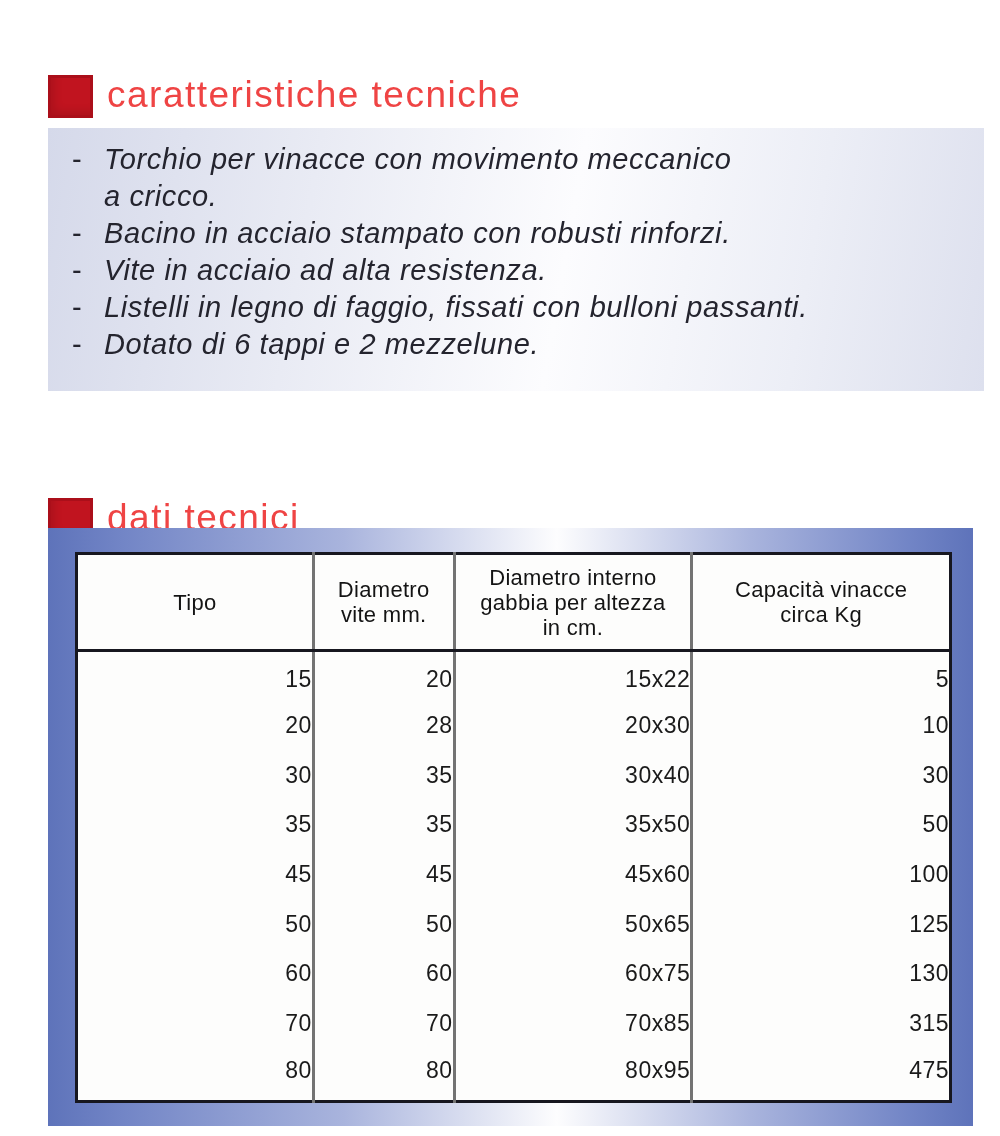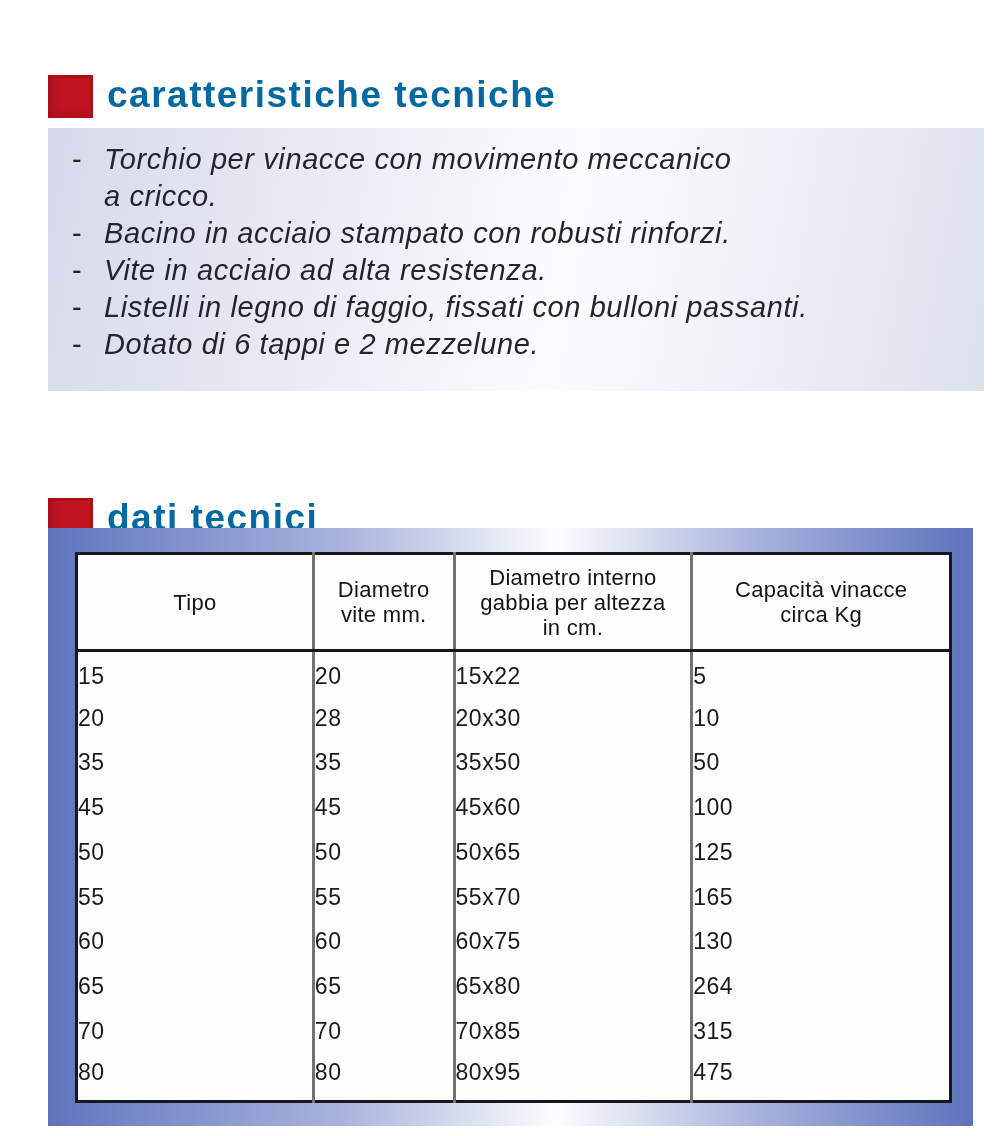--- a/index.html
+++ b/index.html
@@ -17,22 +17,22 @@
   .heading.h1 { top: 74px; }
   .heading.h2 { top: 497px; }
   .bullet {
     width: 45px; height: 43px;
     background: #c1141f;
     box-shadow: inset 0 0 0 3px #ab0f1a, inset 6px -6px 10px rgba(0,0,0,0.12);
     flex: 0 0 auto;
   }
   .heading-title {
     font-size: 37px;
-    font-weight: bold;
-    color: #0369a1;
+    font-weight: normal;
+    color: #ef4444;
     letter-spacing: 1.5px;
     white-space: nowrap;
     padding-bottom: 2px;
   }
 
   
   .panel {
     position: absolute;
     left: 48px; top: 128px;
     width: 936px; height: 263px;
@@ -73,21 +73,21 @@
     vertical-align: middle;
     border-bottom: 3px solid #17171f;
     height: 97px;
     padding: 4px 16px;
     letter-spacing: 0.3px;
   }
   table.data th + th, table.data td + td { border-left: 3px solid #737373; }
   table.data td {
     font-size: 23px;
     color: #1a1a1a;
-    text-align: left;
+    text-align: right;
     vertical-align: middle;
     height: 34px;
     letter-spacing: 0.5px;
   }
   
   table.data tbody tr:first-child td { padding-top: 6px; }
   table.data tbody tr:last-child td { padding-bottom: 8px; }
 </style>
 </head>
 <body>
@@ -150,56 +150,50 @@
           <td>15x22</td>
           <td>5</td>
         </tr>
         <tr>
           <td>20</td>
           <td>28</td>
           <td>20x30</td>
           <td>10</td>
         </tr>
         <tr>
+          <td>30</td>
+          <td>35</td>
+          <td>30x40</td>
+          <td>30</td>
+        </tr>
+        <tr>
           <td>35</td>
           <td>35</td>
           <td>35x50</td>
           <td>50</td>
         </tr>
         <tr>
           <td>45</td>
           <td>45</td>
           <td>45x60</td>
           <td>100</td>
         </tr>
         <tr>
           <td>50</td>
           <td>50</td>
           <td>50x65</td>
           <td>125</td>
         </tr>
         <tr>
-          <td>55</td>
-          <td>55</td>
-          <td>55x70</td>
-          <td>165</td>
-        </tr>
-        <tr>
           <td>60</td>
           <td>60</td>
           <td>60x75</td>
           <td>130</td>
         </tr>
         <tr>
-          <td>65</td>
-          <td>65</td>
-          <td>65x80</td>
-          <td>264</td>
-        </tr>
-        <tr>
           <td>70</td>
           <td>70</td>
           <td>70x85</td>
           <td>315</td>
         </tr>
         <tr>
           <td>80</td>
           <td>80</td>
           <td>80x95</td>
           <td>475</td>

